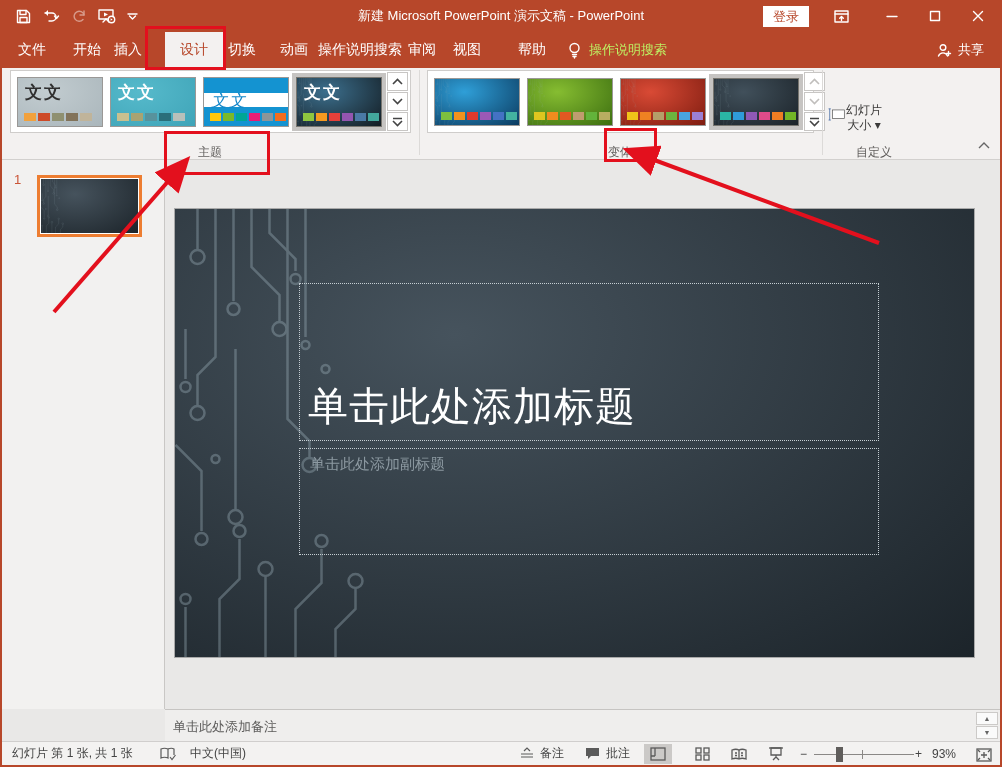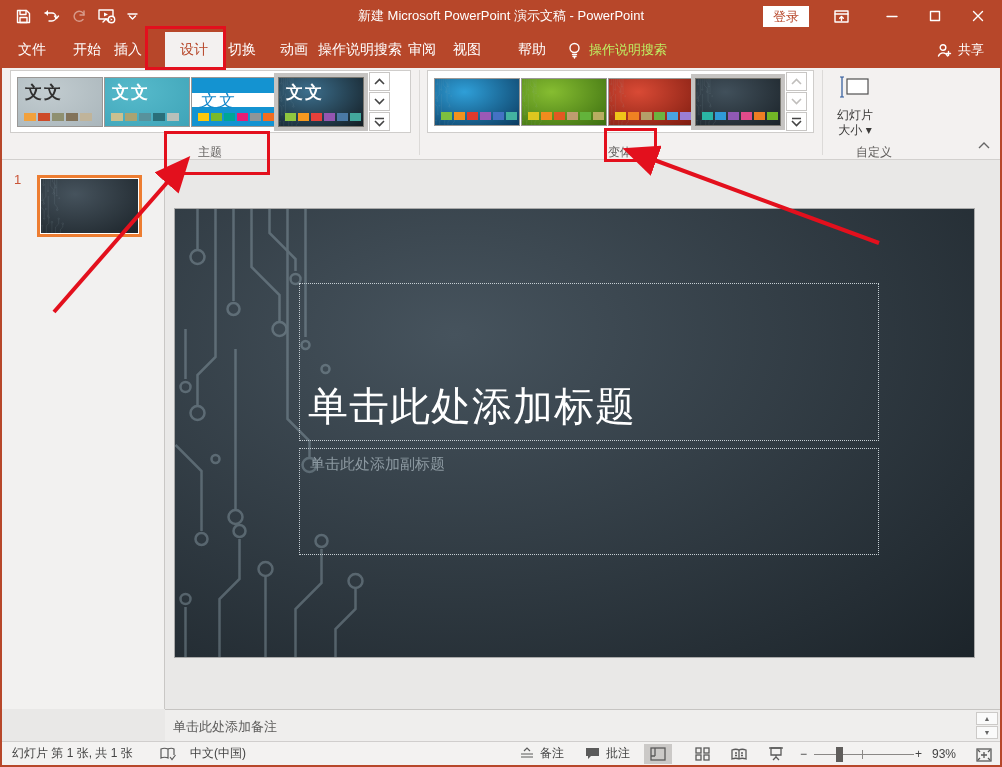--- a/index.html
+++ b/index.html
@@ -30,36 +30,36 @@
   .tab-selected-bg{position:absolute;left:163px;top:0;width:58px;height:36px;background:var(--ribbon-bg);}
   .tab.sel{color:var(--red);}
   .tellme{position:absolute;left:566px;top:0;height:36px;display:flex;align-items:center;gap:8px;color:#bef264;font-size:13px}
   .share{position:absolute;right:16px;top:0;height:36px;display:flex;align-items:center;gap:6px;color:#fff;font-size:13px}
 
   
   .ribbon{position:absolute;left:0;top:68px;width:100%;height:92px;background:var(--ribbon-bg);border-bottom:1px solid var(--line);}
   .gallery{position:absolute;top:2px;height:63px;background:#fff;border:1px solid #CFCDCB;display:flex;align-items:center;padding:0 2px;}
   .g-themes{left:8px;width:401px;}
   .g-variants{left:425px;width:387px;}
-  .tiles{display:flex;align-items:flex-start;gap:1px;padding-left:4px;}
+  .tiles{display:flex;align-items:flex-start;gap:7px;padding-left:4px;}
   .tile{position:relative;width:86px;height:50px;border:1px solid #9a9896;overflow:hidden;cursor:pointer;}
   .vtile{height:48px;}
   .tile.selected{outline:4px solid #c6c4c2;border-color:#77756f;}
   .tile .zh{position:absolute;left:7px;top:3px;font-size:17px;font-weight:bold;letter-spacing:2px;}
   .tile.stripe .zh{top:13px;font-style:italic;font-weight:normal;font-size:16px;}
   .sw{position:absolute;left:6px;bottom:5px;display:flex;gap:2px;}
   .sw span{width:11px;height:8px;display:block;}
   .sw.five span{width:12px;height:8px;}
   .scrollcol{margin-left:5px;display:flex;flex-direction:column;gap:1px;}
   .scbtn{width:21px;height:19px;background:#fff;border:1px solid #C8C6C4;display:flex;align-items:center;justify-content:center;cursor:pointer;}
   .scbtn svg{stroke:#444;fill:none;stroke-width:1.6}
   .scbtn.dis svg{stroke:#c0bebc}
   .grouplabel{position:absolute;top:76px;font-size:12px;color:#605E5C;transform:translateX(-50%);white-space:nowrap;}
   .vsep{position:absolute;top:2px;height:85px;width:1px;background:#DCDAD8;}
-  .bigbtn{position:absolute;top:2px;height:86px;width:54px;display:flex;flex-direction:column;align-items:center;padding-top:4px;cursor:pointer;}
+  .bigbtn{position:absolute;top:2px;height:86px;width:54px;display:flex;flex-direction:row;align-items:center;padding-top:4px;cursor:pointer;}
   .bigbtn .cap{font-size:12px;color:#3b3a39;text-align:center;line-height:1.25;margin-top:6px;white-space:nowrap;}
   .collapse{position:absolute;right:10px;top:74px;color:#666;cursor:pointer;}
 
   
   .annbox{position:absolute;border:3px solid var(--ann);z-index:50;pointer-events:none;}
   #arrows{position:absolute;left:0;top:0;width:1002px;height:767px;z-index:49;pointer-events:none;}
 
   
   .thumbpanel{position:absolute;left:0;top:160px;width:163px;height:549px;background:var(--panel);border-right:1px solid #C9C7C5;}
   .slidenum{position:absolute;left:12px;top:172px;color:#CA5436;font-size:13px;}

